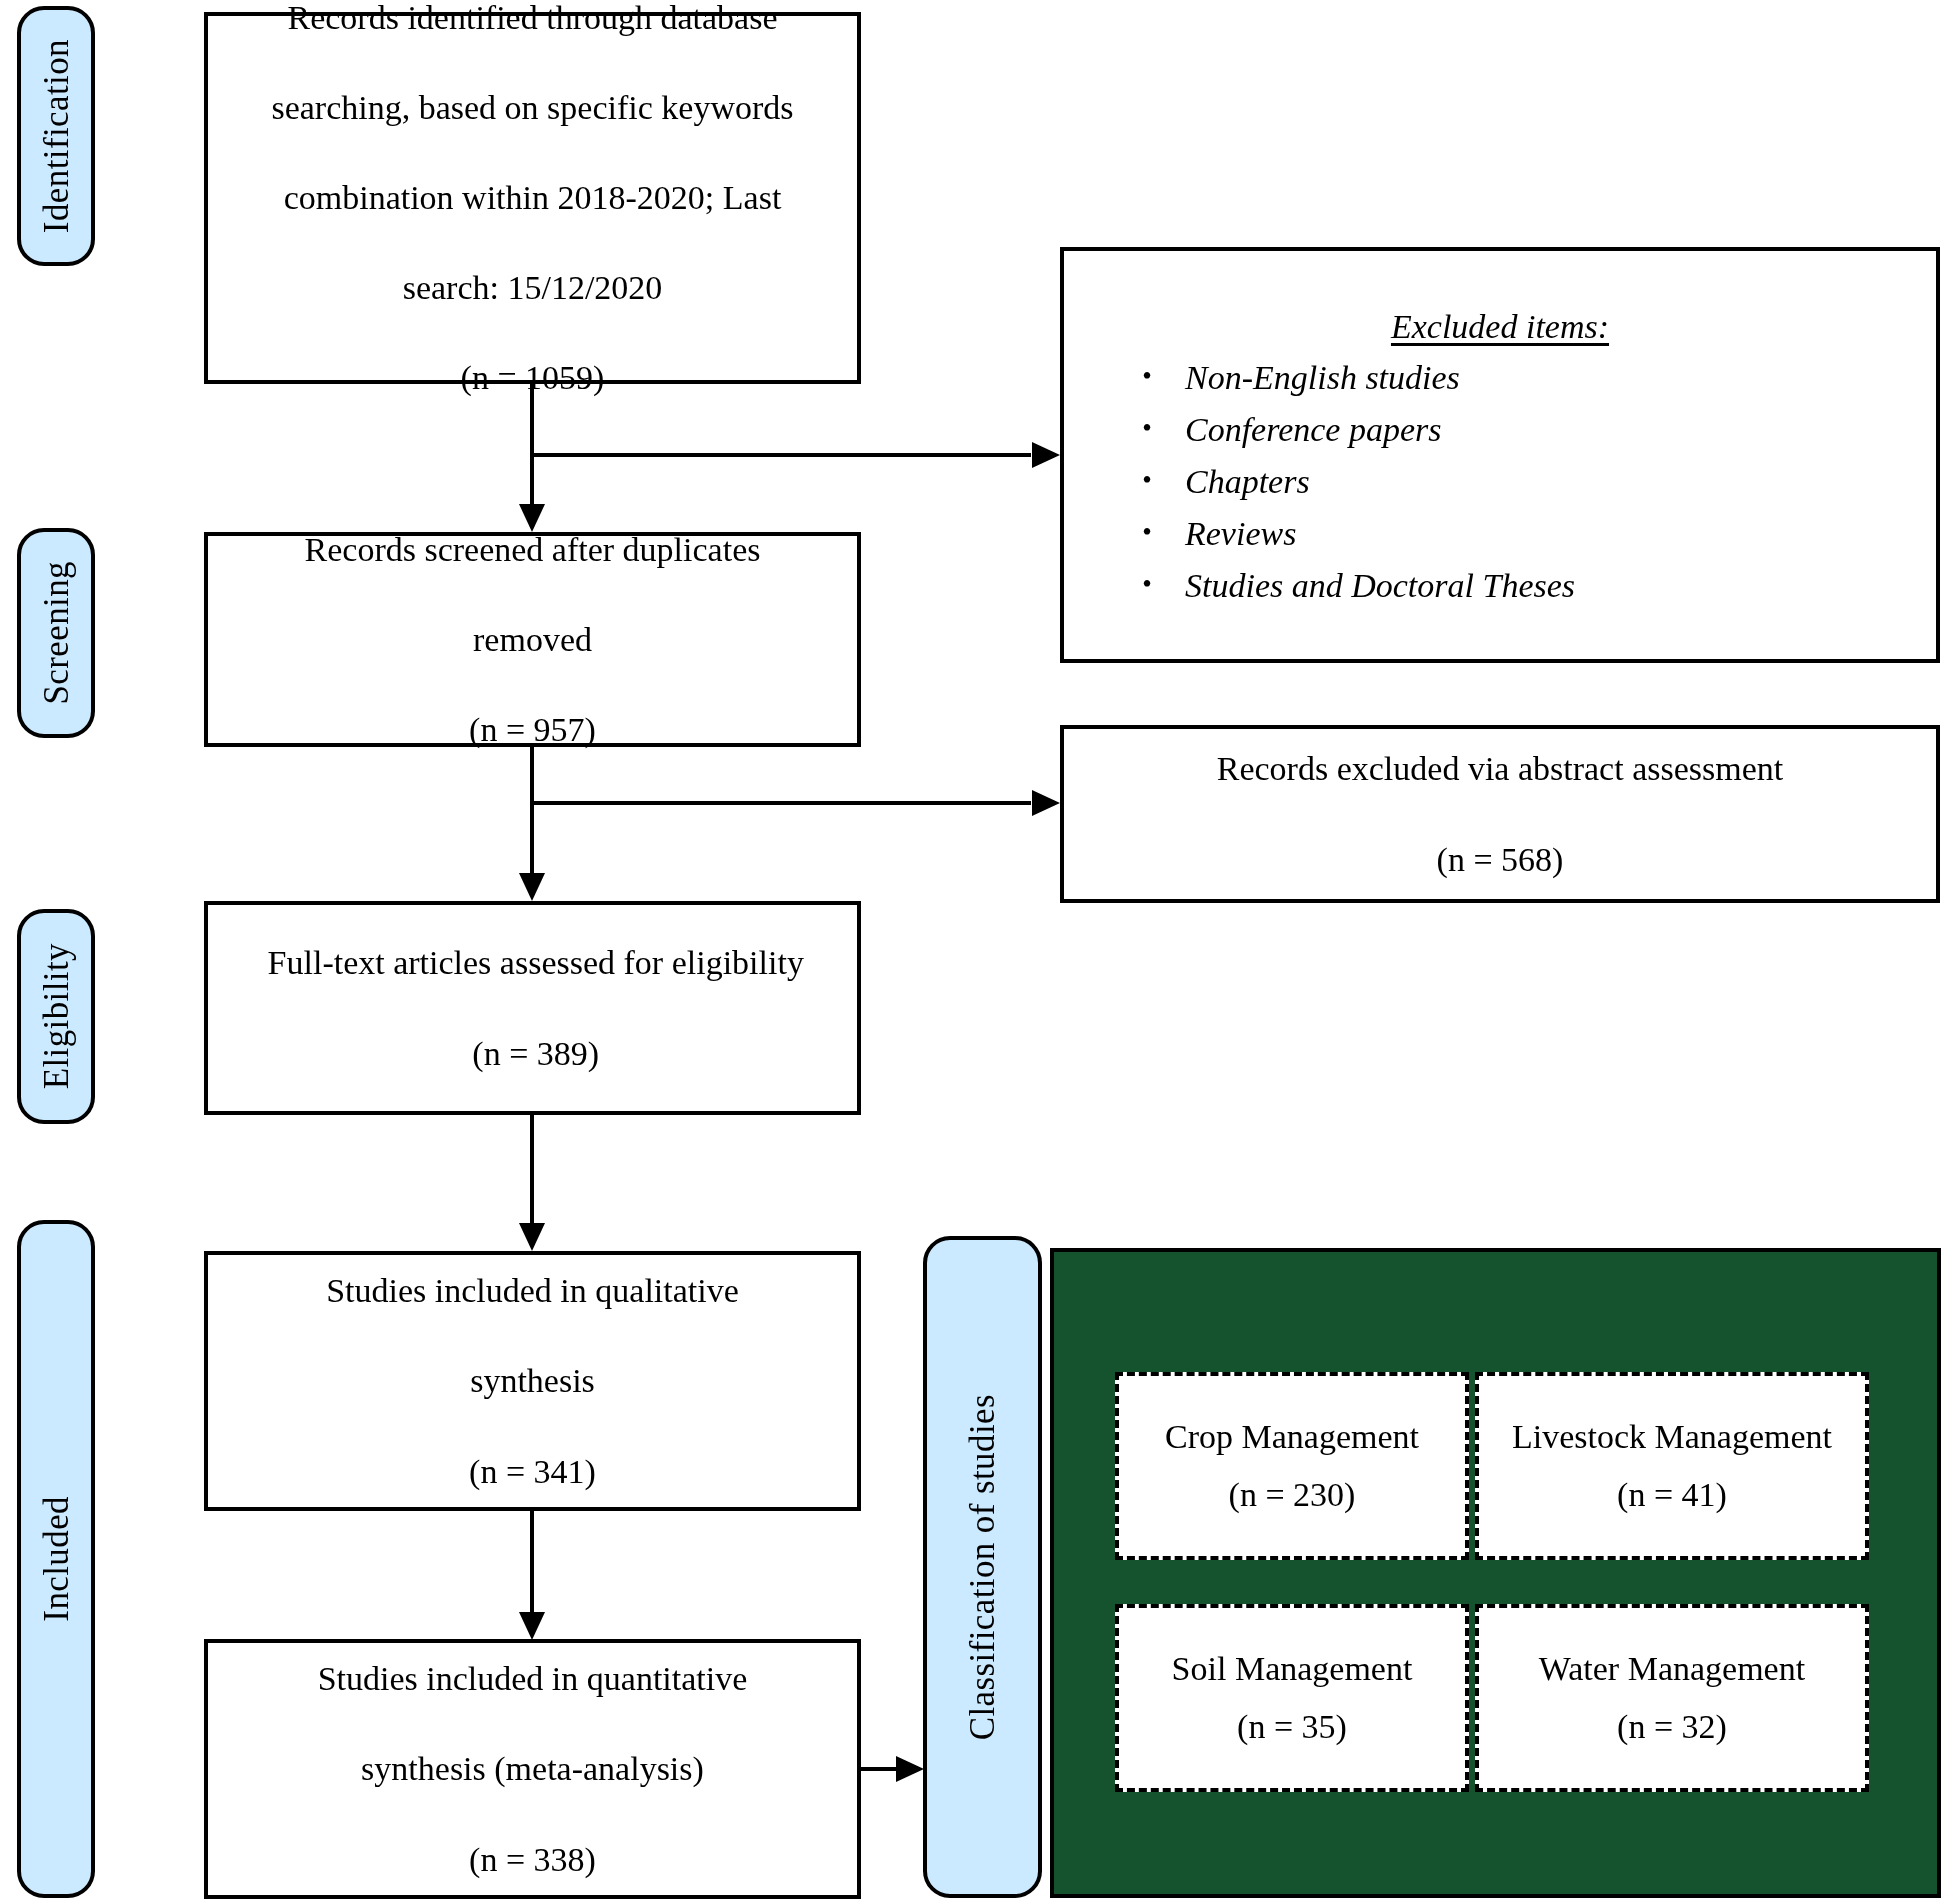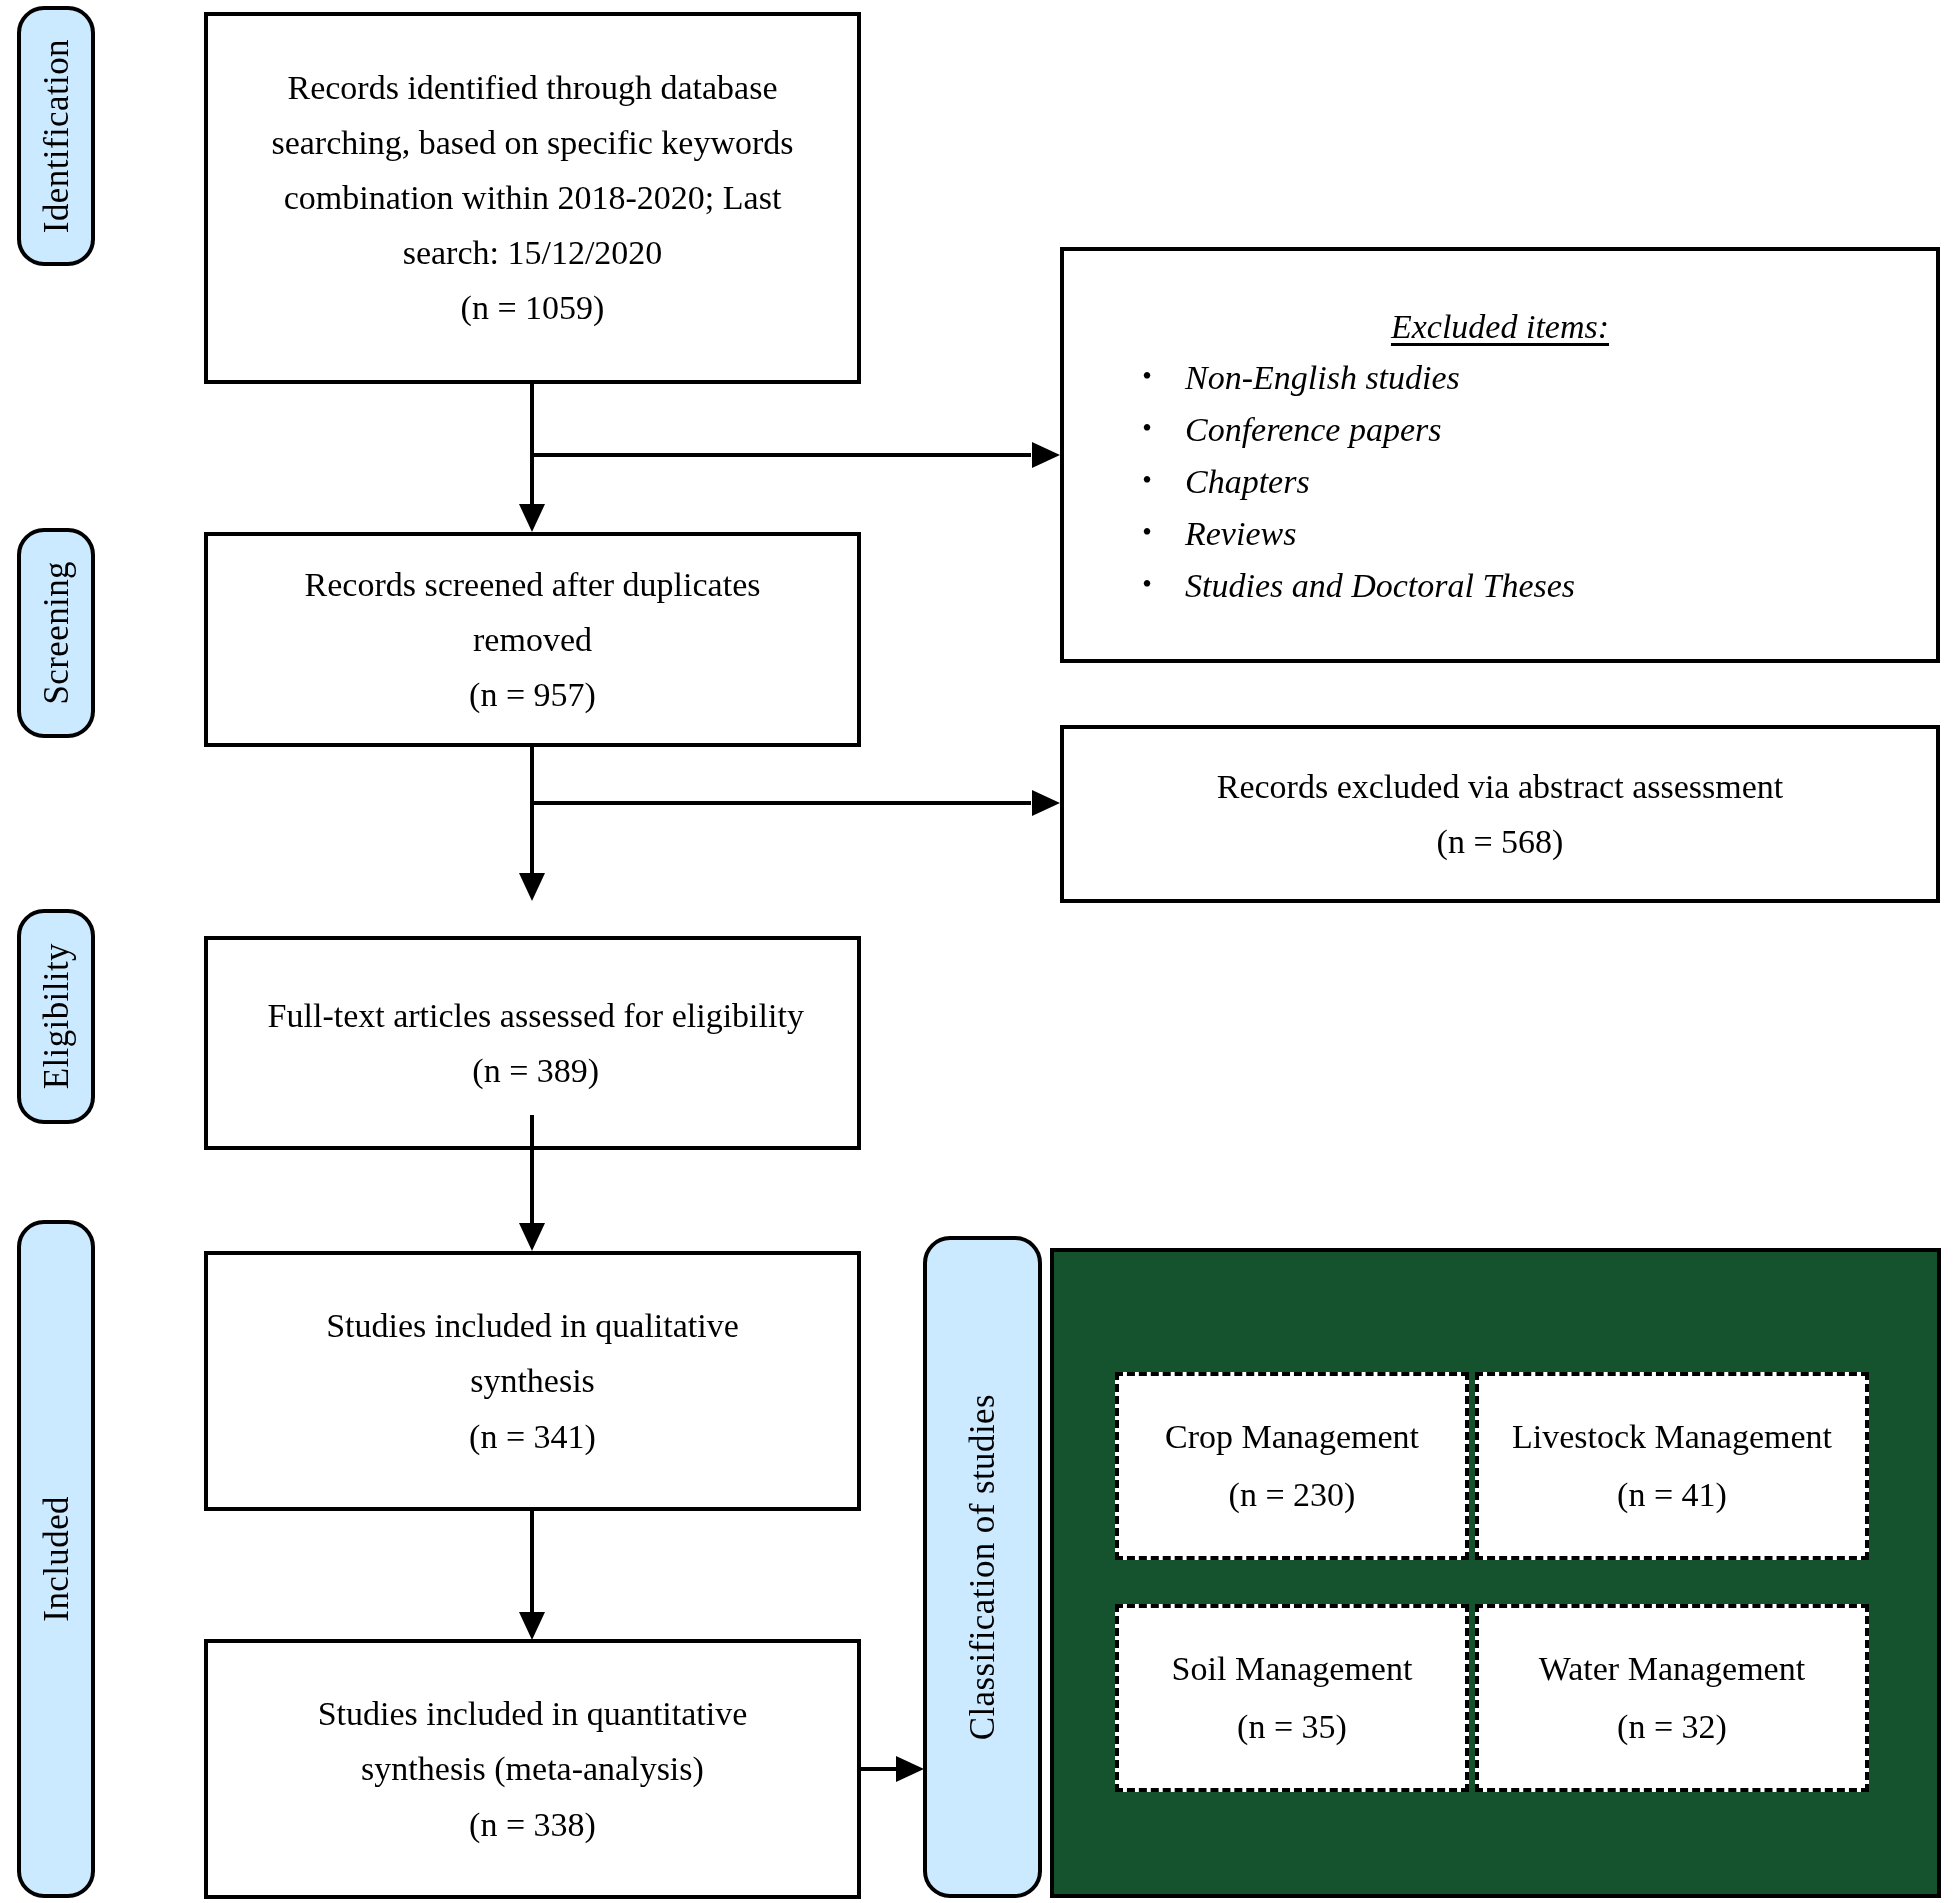--- a/index.html
+++ b/index.html
@@ -45,20 +45,21 @@
     position: absolute;
     background: #ffffff;
     border: 4px solid #000000;
     box-sizing: border-box;
     display: flex;
     flex-direction: column;
     align-items: center;
     justify-content: center;
     text-align: center;
     padding: 4.5px 12.5px;
+    gap: 35px;
   }
   .flow-box .line {
     font-size: 34px;
     line-height: 1.62;
     white-space: nowrap;
   }
 
   
   .list-box {
     position: absolute;
@@ -180,21 +181,21 @@
     <div class="line">search: 15/12/2020</div>
     <div class="line">(n = 1059)</div>
   </div>
 
   <div class="flow-box" style="left:204px; top:532px; width:657px; height:215px;">
     <div class="line">Records screened after duplicates</div>
     <div class="line">removed</div>
     <div class="line">(n = 957)</div>
   </div>
 
-  <div class="flow-box" style="left:204px; top:936px; width:657px; height:214px;padding-left:19px;">
+  <div class="flow-box" style="left:204px; top:901px; width:657px; height:214px;padding-left:19px;">
     <div class="line">Full-text articles assessed for eligibility</div>
     <div class="line">(n = 389)</div>
   </div>
 
   <div class="flow-box" style="left:204px; top:1251px; width:657px; height:260px;">
     <div class="line">Studies included in qualitative</div>
     <div class="line">synthesis</div>
     <div class="line">(n = 341)</div>
   </div>
 

